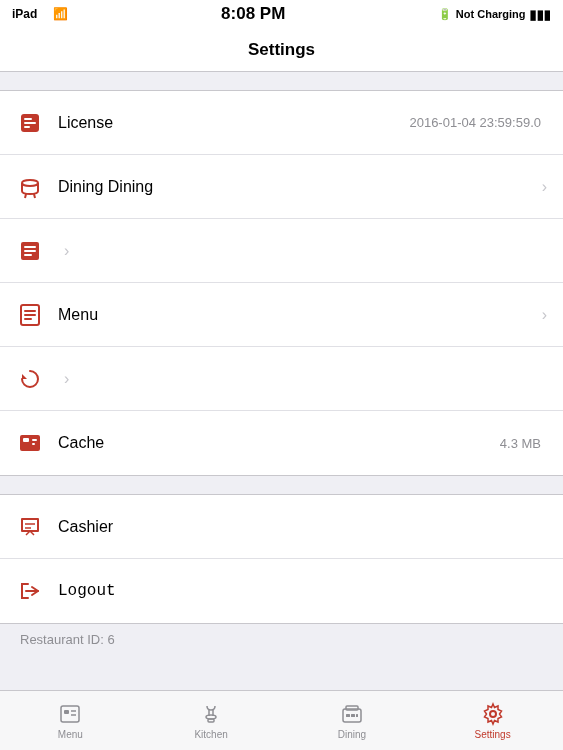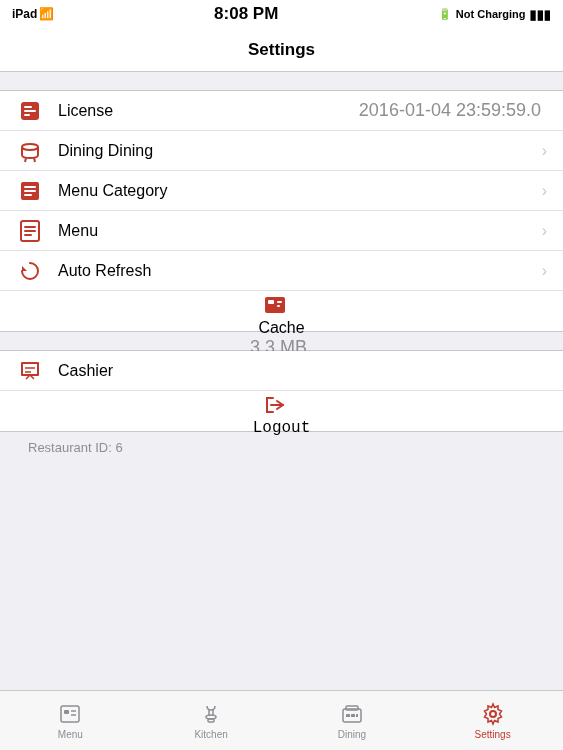--- a/index.html
+++ b/index.html
@@ -16,21 +16,21 @@
     .status-bar {
       height: 28px;
       background: #fff;
       display: flex;
       align-items: center;
       justify-content: space-between;
       padding: 0 12px;
       font-size: 12px;
       font-weight: 600;
     }
-    .status-left { display: flex; align-items: flex-end; gap: 2px; }
+    .status-left { display: flex; align-items: flex-end; gap: 16px; }
     .status-center { font-size: 17px; font-weight: 600; }
     .status-right { display: flex; align-items: center; gap: 4px; font-size: 11px; }
 
     
     .nav-bar {
       height: 44px;
       background: #fff;
       border-bottom: 1px solid #c8c7cc;
       display: flex;
       align-items: center;
@@ -51,61 +51,60 @@
     
     .settings-list {
       background: #fff;
       border-top: 1px solid #c8c7cc;
       border-bottom: 1px solid #c8c7cc;
     }
     .settings-row {
       display: flex;
       align-items: center;
       padding: 0 16px;
-      height: 40px;
+      height: 64px;
       border-bottom: 1px solid #e0e0e5;
       background: #fff;
       cursor: pointer;
       position: relative;
     }
     .settings-row:last-child {
       border-bottom: none;
-      flex-direction: column;
     }
     .row-icon {
       width: 28px;
       height: 28px;
       margin-right: 14px;
       display: flex;
       align-items: center;
       justify-content: center;
       flex-shrink: 0;
     }
     .row-label {
       font-size: 16px;
       color: #000;
       flex: 1;
     }
     .row-value {
-      font-size: 18px;
+      font-size: 13px;
       color: #8e8e93;
       margin-right: 6px;
     }
     .row-chevron {
       color: #c7c7cc;
       font-size: 16px;
     }
 
     .section-gap {
       height: 18px;
       background: #efeff4;
     }
 
     .footer-text {
-      padding: 8px 28px;
+      padding: 8px 20px;
       font-size: 13px;
       color: #8e8e93;
       background: transparent;
     }
 
     
     .tab-bar {
       position: absolute;
       bottom: 0;
       left: 0;
@@ -196,21 +195,20 @@
 
   <div class="settings-row">
     <div class="row-icon">
       <svg width="24" height="24" viewBox="0 0 24 24">
         <rect x="3" y="3" width="18" height="18" rx="2" fill="#c0392b"></rect>
         <rect x="6" y="7" width="12" height="2" rx="1" fill="white"></rect>
         <rect x="6" y="11" width="12" height="2" rx="1" fill="white"></rect>
         <rect x="6" y="15" width="8" height="2" rx="1" fill="white"></rect>
       </svg>
     </div>
-    <span class="row-label">Menu Category</span>
     <span class="row-value"></span>
     <span class="row-chevron">›</span>
   </div>
 
   <div class="settings-row">
     <div class="row-icon">
       <svg width="24" height="24" viewBox="0 0 24 24">
         <rect x="3" y="2" width="18" height="20" rx="2" fill="none" stroke="#c0392b" stroke-width="2"></rect>
         <rect x="6" y="7" width="12" height="2" rx="1" fill="#c0392b"></rect>
         <rect x="6" y="11" width="12" height="2" rx="1" fill="#c0392b"></rect>
@@ -222,36 +220,35 @@
     <span class="row-chevron">›</span>
   </div>
 
   <div class="settings-row">
     <div class="row-icon">
       <svg width="24" height="24" viewBox="0 0 24 24">
         <path d="M12 4 A8 8 0 1 1 4 12" fill="none" stroke="#c0392b" stroke-width="2" stroke-linecap="round"></path>
         <polygon points="4,7 4,12 9,12" fill="#c0392b"></polygon>
       </svg>
     </div>
-    <span class="row-label">Auto Refresh</span>
     <span class="row-value"></span>
     <span class="row-chevron">›</span>
   </div>
 
   <div class="settings-row" style="border-bottom:none;">
     <div class="row-icon">
       <svg width="24" height="24" viewBox="0 0 24 24">
         <rect x="2" y="4" width="20" height="16" rx="2" fill="#c0392b"></rect>
         <rect x="5" y="7" width="6" height="4" rx="1" fill="white"></rect>
         <rect x="14" y="8" width="5" height="2" rx="1" fill="white"></rect>
         <rect x="14" y="12" width="3" height="2" rx="1" fill="white"></rect>
       </svg>
     </div>
     <span class="row-label">Cache</span>
-    <span class="row-value">3.3 MB</span>
+    <span class="row-value">4.3 MB</span>
   </div>
 
 </div>
 
 <div class="section-gap"></div>
 
 <div class="settings-list">
 
   <div class="settings-row">
     <div class="row-icon">

